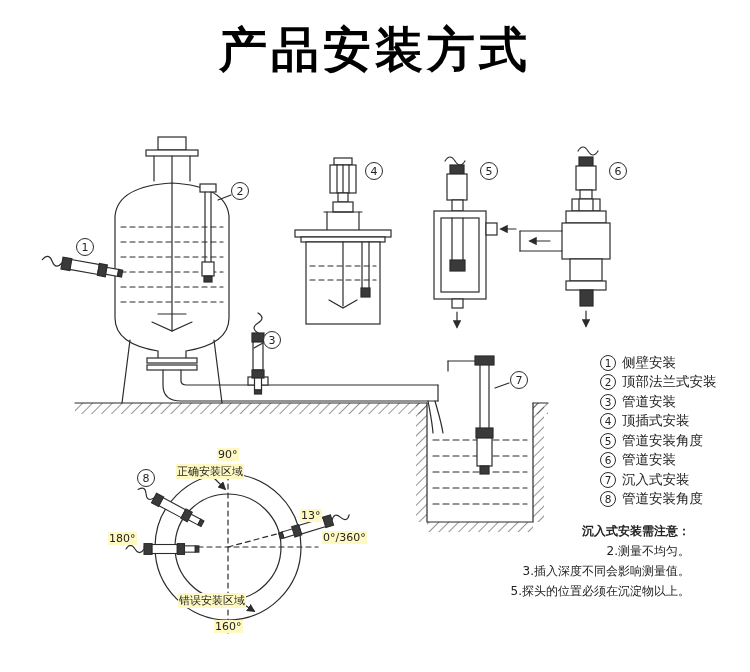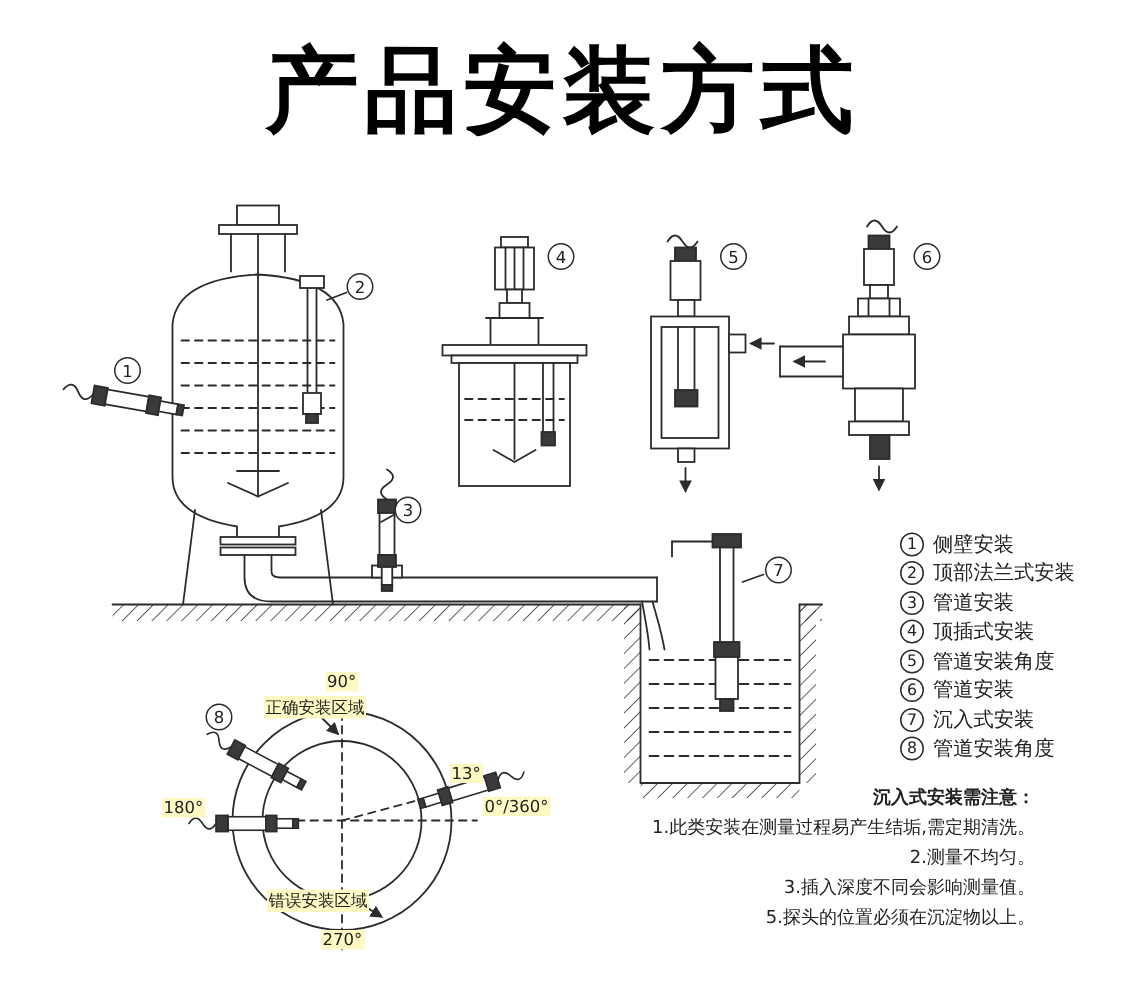--- a/index.html
+++ b/index.html
@@ -1,20 +1,20 @@
 <!DOCTYPE html>
 <html><head>
 <meta charset="utf-8">
 <style>
   * { margin:0; padding:0; box-sizing:border-box; }
   html,body { width:750px; height:672px; }
   body { font-family:"DejaVu Sans", sans-serif; background:#ffffff; color:#222; }
   .page { position:relative; width:750px; height:672px; background:#fff; overflow:hidden; }
   .title { position:absolute; top:18px; left:0; width:100%; text-align:center;
-           font-size:62px; font-weight:900; letter-spacing:4px; color:#000; white-space:nowrap; }
+           font-size:48px; font-weight:900; letter-spacing:4px; color:#000; white-space:nowrap; }
   svg.art { position:absolute; left:0; top:0; }
   .callout { position:absolute; width:18px; height:18px; border:1.4px solid #2b2b2b; border-radius:50%;
              display:flex; align-items:center; justify-content:center; font-size:11px; color:#222;
              background:#fff; z-index:3; }
   .lbl { position:absolute; font-size:11px; color:#222; white-space:nowrap; background:#fef9c3;
          padding:0 1px; z-index:2; }
   .legend { position:absolute; left:600px; top:353px; z-index:2; }
   .legend-item { display:flex; align-items:center; gap:6px; height:19.5px; font-size:13.5px; color:#222; }
   .legend-num { width:16px; height:16px; border:1.2px solid #2b2b2b; border-radius:50%; flex:none;
                 display:flex; align-items:center; justify-content:center; font-size:10.5px; }
@@ -219,21 +219,21 @@
     </div>
   <div class="callout" style="left:510px;top:371px">
       <span>7</span>
     </div>
   <div class="callout" style="left:137px;top:469px">
       <span>8</span>
     </div>
 
   <div class="lbl" style="left:217px;top:448px">90°</div>
   <div class="lbl" style="left:108px;top:532px">180°</div>
-  <div class="lbl" style="left:214px;top:620px">270°</div>
+  <div class="lbl" style="left:214px;top:620px">160°</div>
   <div class="lbl" style="left:322px;top:531px">0°/360°</div>
   <div class="lbl" style="left:300px;top:509px">13°</div>
   <div class="lbl" style="left:176px;top:464px">正确安装区域</div>
   <div class="lbl" style="left:178px;top:593px">错误安装区域</div>
 
   <div class="legend">
     <div class="legend-item">
       <span class="legend-num">1</span>
       <span>侧壁安装</span>
     </div>
@@ -262,19 +262,18 @@
       <span>沉入式安装</span>
     </div>
     <div class="legend-item">
       <span class="legend-num">8</span>
       <span>管道安装角度</span>
     </div>
   </div>
 
   <div class="notes">
     <div class="notes-title">沉入式安装需注意：</div>
-    <div class="notes-line">1.此类安装在测量过程易产生结垢,需定期清洗。</div>
     <div class="notes-line">2.测量不均匀。</div>
     <div class="notes-line">3.插入深度不同会影响测量值。</div>
     <div class="notes-line">5.探头的位置必须在沉淀物以上。</div>
   </div>
 
 </div>
 
 </body></html>

